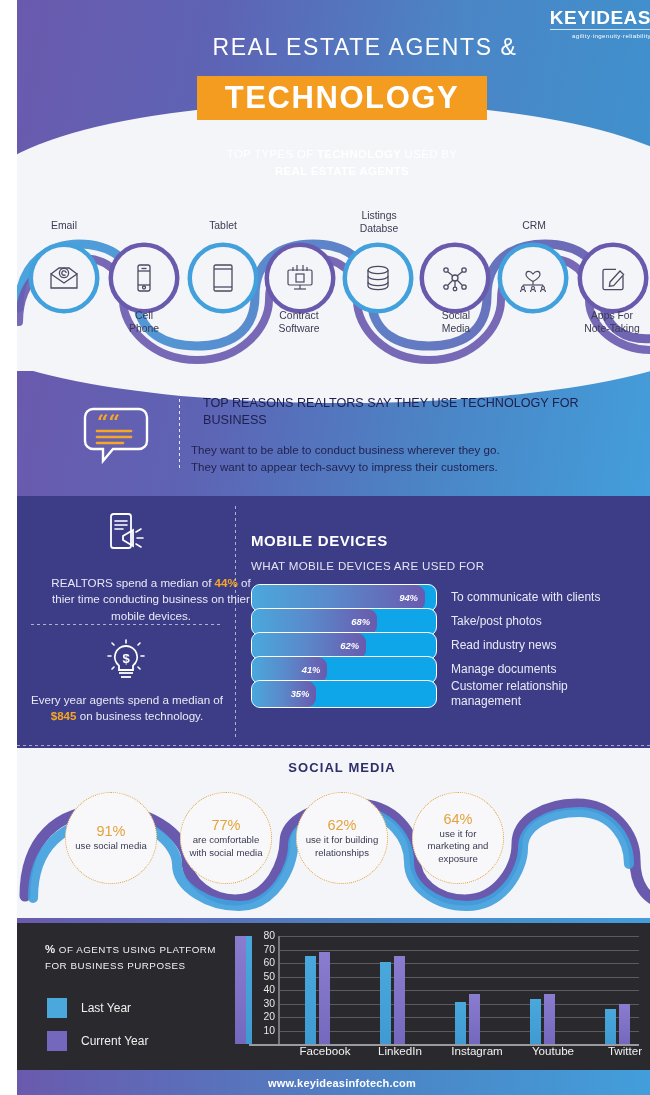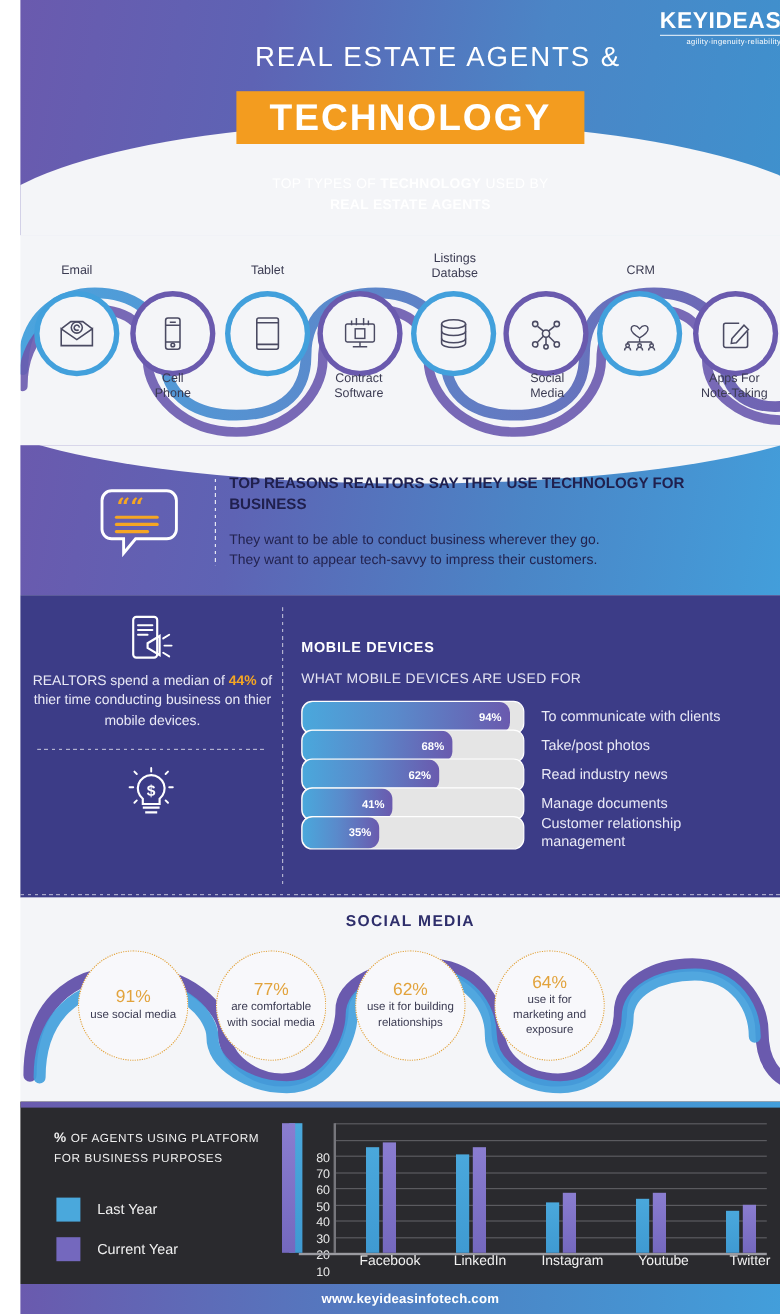--- a/index.html
+++ b/index.html
@@ -92,22 +92,22 @@
     width: 116%; height: 150px;
     background: #f4f5f8; border-radius: 50%;
   }
   .quote-icon { position: absolute; left: 62px; top: 32px; width: 74px; height: 64px; }
   .quote-divider {
     position: absolute; left: 162px; top: 28px;
     width: 1px; height: 72px;
     background: repeating-linear-gradient(to bottom, rgba(255,255,255,.85) 0 3px, transparent 3px 6px);
   }
   .quote-head {
-    position: absolute; left: 174px; top: 24px; width: 430px;
-    color: #20204e; font-size: 12.6px; font-weight: bold; line-height: 1.38;
+    position: absolute; left: 186px; top: 24px; width: 430px;
+    color: #20204e; font-size: 12.6px; font-weight: normal; line-height: 1.38;
   }
   .quote-body {
     position: absolute; left: 174px; top: 70px; width: 430px;
     color: #23234f; font-size: 11.6px; line-height: 1.5;
   }
 
   
   .mobile-band {
     position: relative; width: 650px; height: 252px;
     background: #3C3C87; overflow: hidden;
@@ -126,33 +126,34 @@
     background: repeating-linear-gradient(to right, rgba(255,255,255,.55) 0 3px, transparent 3px 6px);
   }
   .mb-stat {
     position: absolute; width: 206px; left: 7px; text-align: center;
     color: #e9e9f6; font-size: 11.6px; line-height: 1.42;
   }
   .mb-stat b { color: #F5A623; font-weight: bold; }
   .mb-icon { position: absolute; left: 50%; transform: translateX(-50%); }
   .md-title {
     position: absolute; left: 234px; top: 36px;
-    color: #ffffff; font-size: 12px; font-weight: bold; letter-spacing: .6px;
+    color: #ffffff; font-size: 15px; font-weight: bold; letter-spacing: .6px;
   }
   .md-sub {
     position: absolute; left: 234px; top: 63px;
     color: #e4e4f2; font-size: 11.6px; letter-spacing: .3px;
   }
   .bars { position: absolute; left: 234px; top: 92px; width: 400px; }
   .bar-row { display: flex; align-items: center; margin-bottom: 5px; height: 19px; }
   .bar-track {
     position: relative; width: 186px; height: 28px;
-    background: #e5e5e5; border-radius: 9px;
+    background: #0ea5e9; border-radius: 9px;
     border: 1.6px solid #ffffff; overflow: hidden;
     flex: none;
+    font-style: italic;
   }
   .bar-fill {
     position: absolute; left: 0; top: 0; height: 100%;
     background: linear-gradient(90deg, #4AA8DC 0%, #5A8ACB 45%, #6A5AAE 100%);
     border-radius: 9px;
     display: flex; align-items: center; justify-content: flex-end;
   }
   .bar-pct { color: #ffffff; font-size: 9.4px; font-weight: bold; padding-right: 7px; }
   .bar-label {
     color: #e9e9f6; font-size: 12px; margin-left: 14px;
@@ -197,21 +198,21 @@
     display: flex; align-items: center;
   }
   .legend-sw { width: 20px; height: 20px; flex: none; }
   .legend-lb { color: #f0f0f0; font-size: 12px; margin-left: 14px; }
   .plot { position: absolute; left: 232px; top: 18px; width: 390px; height: 108px; }
   .gridline {
     position: absolute; left: 30px; right: 0; height: 1px; background: #5b5b60;
   }
   .ytick {
     position: absolute; left: 0; width: 26px; text-align: right;
-    color: #e8e8e8; font-size: 10.4px; margin-top: 30px;
+    color: #e8e8e8; font-size: 10.4px;
   }
   .yaxis {
     position: absolute; left: 29px; top: 0; width: 1.5px; height: 108px; background: #76767c;
   }
   .xaxis {
     position: absolute; left: 0px; top: 108px; width: 390px; height: 1.5px; background: #9a9aa0;
   }
   .bargroup { position: absolute; bottom: 0; height: 108px; }
   .vbar {
     position: absolute; bottom: 0; width: 11px;
@@ -421,41 +422,44 @@
             <line x1="12" y1="15" x2="24" y2="15"></line>
           <line x1="12" y1="19" x2="20" y2="19"></line>
         </g>
         <path d="M20 26 l10 -6 v16 l-10 -6 z" fill="none" stroke="#ffffff" stroke-width="1.8"></path>
         <g stroke="#ffffff" stroke-width="1.6" stroke-linecap="round">
           <line x1="33" y1="22" x2="38" y2="19"></line>
             <line x1="34" y1="28" x2="40" y2="28"></line>
           <line x1="33" y1="34" x2="38" y2="37"></line>
         </g>
       </svg>
-      <div class="mb-stat" style="top:64px;">
+      <div class="mb-stat" style="top:79px;margin-left:24px;">
         <span>REALTORS spend a median of </span><b>44%</b><span> of thier time conducting business on thier mobile devices.</span>
       </div>
 
       <div class="mb-hdash"></div>
 
       <svg class="mb-icon" style="top:142px; width:46px; height:46px;" viewBox="0 0 46 46">
         <path d="M23 8 a11 11 0 0 1 7 19.6 V32 h-14 v-4.4 A11 11 0 0 1 23 8 z" fill="none" stroke="#ffffff" stroke-width="1.8"></path>
         <line x1="16" y1="35" x2="30" y2="35" stroke="#ffffff" stroke-width="1.8"></line>
         <line x1="18" y1="39" x2="28" y2="39" stroke="#ffffff" stroke-width="1.8"></line>
         <text x="23" y="25" text-anchor="middle" font-family="Liberation Sans, sans-serif" font-size="13" font-weight="bold" fill="#ffffff">$</text>
         <g stroke="#ffffff" stroke-width="1.6" stroke-linecap="round">
           <line x1="23" y1="2" x2="23" y2="5"></line>
             <line x1="8" y1="18" x2="5" y2="18"></line>
             <line x1="41" y1="18" x2="38" y2="18"></line>
           <line x1="11" y1="7" x2="9" y2="5"></line>
             <line x1="35" y1="7" x2="37" y2="5"></line>
           <line x1="11" y1="29" x2="9" y2="31"></line>
             <line x1="35" y1="29" x2="37" y2="31"></line>
         </g>
       </svg>
+      <div class="mb-stat" style="top:196px;">
+        <span>Every year agents spend a median of </span><b>$845</b><span> on business technology.</span>
+      </div>
     </div>
 
     <div class="mb-vdash"></div>
 
     <div class="md-title">MOBILE DEVICES</div>
     <div class="md-sub">WHAT MOBILE DEVICES ARE USED FOR</div>
 
     <div class="bars">
       <div class="bar-row">
         <div class="bar-track">

